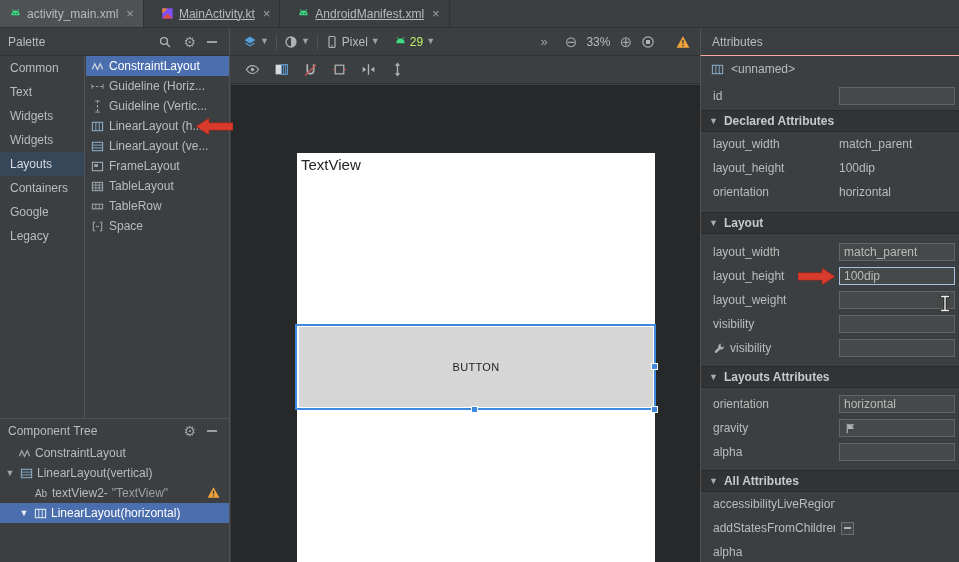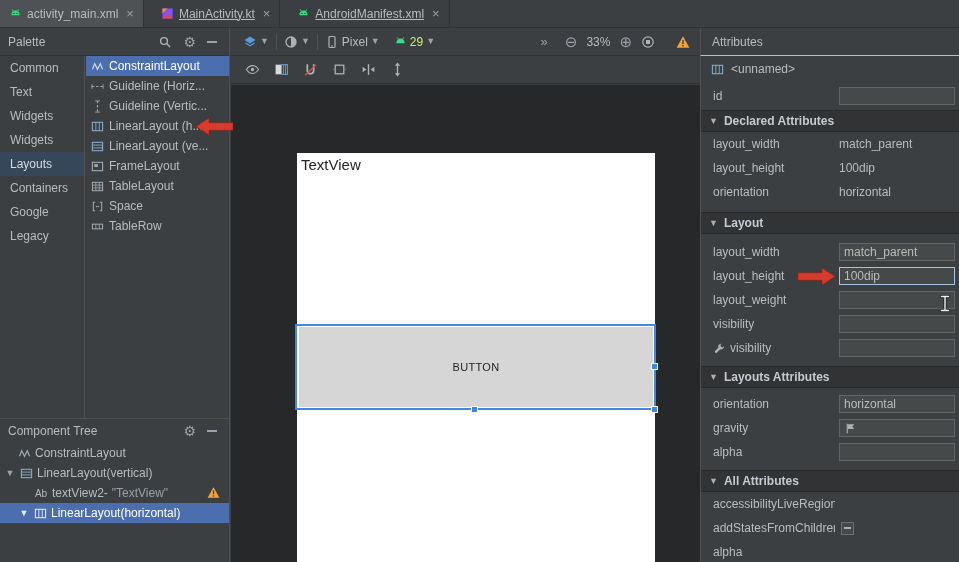--- a/index.html
+++ b/index.html
@@ -284,34 +284,34 @@
         <rect x="1.5" y="2.5" width="11" height="9" fill="none" stroke="#9fa9b0" stroke-width="1.1"></rect>
         <line x1="1.5" y1="5.5" x2="12.5" y2="5.5" stroke="#9fa9b0" stroke-width="0.9"></line>
         <line x1="1.5" y1="8.5" x2="12.5" y2="8.5" stroke="#9fa9b0" stroke-width="0.9"></line>
         <line x1="5.2" y1="2.5" x2="5.2" y2="11.5" stroke="#9fa9b0" stroke-width="0.9"></line>
         <line x1="8.9" y1="2.5" x2="8.9" y2="11.5" stroke="#9fa9b0" stroke-width="0.9"></line>
       </svg>
     <span>TableLayout</span>
   </div>
   <div class="comp">
     <svg class="svgicon sm" viewBox="0 0 14 14">
+        <rect x="1.5" y="4.5" width="11" height="5" fill="none" stroke="#9fa9b0" stroke-width="1.1"></rect>
+        <line x1="5.2" y1="4.5" x2="5.2" y2="9.5" stroke="#9fa9b0" stroke-width="0.9"></line>
+        <line x1="8.9" y1="4.5" x2="8.9" y2="9.5" stroke="#9fa9b0" stroke-width="0.9"></line>
+      </svg>
+    <span>TableRow</span>
+  </div>
+  <div class="comp">
+    <svg class="svgicon sm" viewBox="0 0 14 14">
         <path d="M4.5 2.5 H2.5 V11.5 H4.5" fill="none" stroke="#9fa9b0" stroke-width="1.1"></path>
         <path d="M9.5 2.5 H11.5 V11.5 H9.5" fill="none" stroke="#9fa9b0" stroke-width="1.1"></path>
         <circle cx="6" cy="7" r="0.8" fill="#9fa9b0"></circle>
         <circle cx="8" cy="7" r="0.8" fill="#9fa9b0"></circle>
       </svg>
     <span>Space</span>
-  </div>
-  <div class="comp">
-    <svg class="svgicon sm" viewBox="0 0 14 14">
-        <rect x="1.5" y="4.5" width="11" height="5" fill="none" stroke="#9fa9b0" stroke-width="1.1"></rect>
-        <line x1="5.2" y1="4.5" x2="5.2" y2="9.5" stroke="#9fa9b0" stroke-width="0.9"></line>
-        <line x1="8.9" y1="4.5" x2="8.9" y2="9.5" stroke="#9fa9b0" stroke-width="0.9"></line>
-      </svg>
-    <span>TableRow</span>
   </div>
 </div>
 
 <div id="tree">
   <div id="tree-header">
     <span>Component Tree</span>
     <span class="hicons">
       <span class="char-icon">⚙</span>
       <span class="minus-bar"></span>
     </span>

